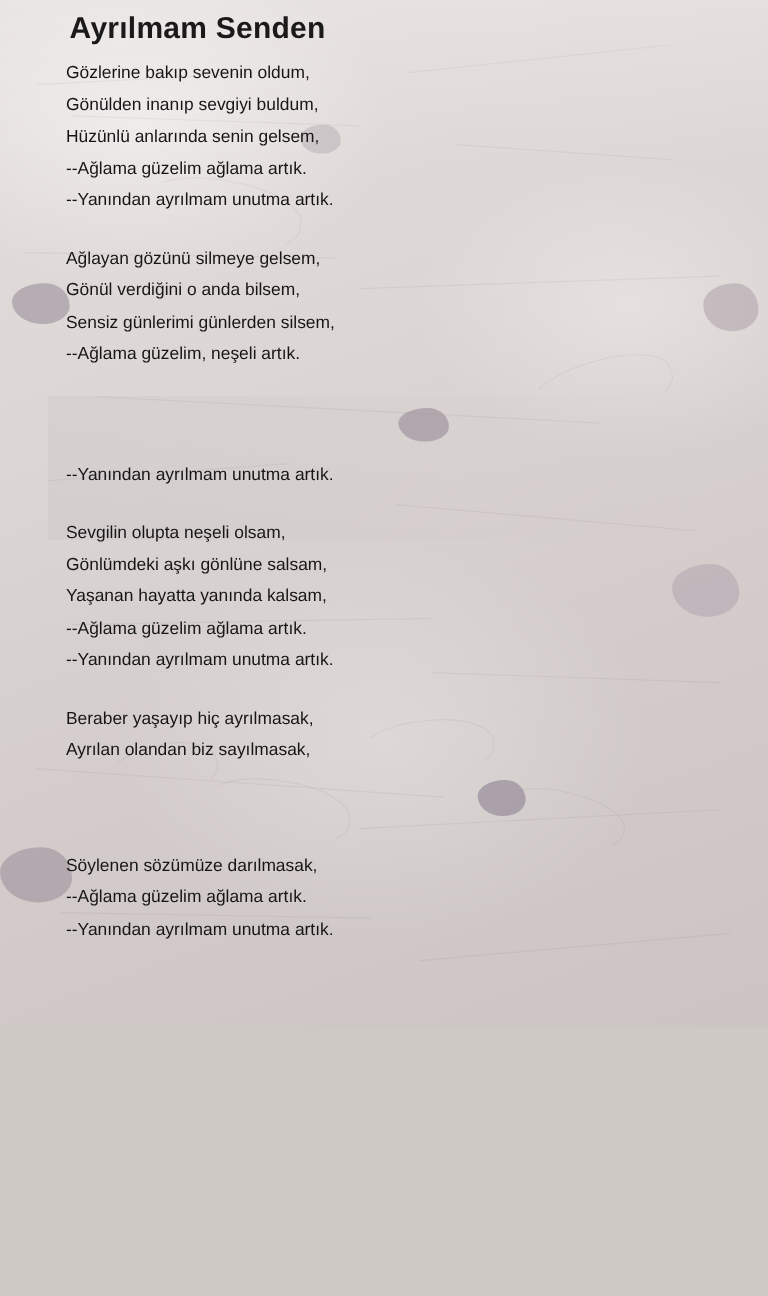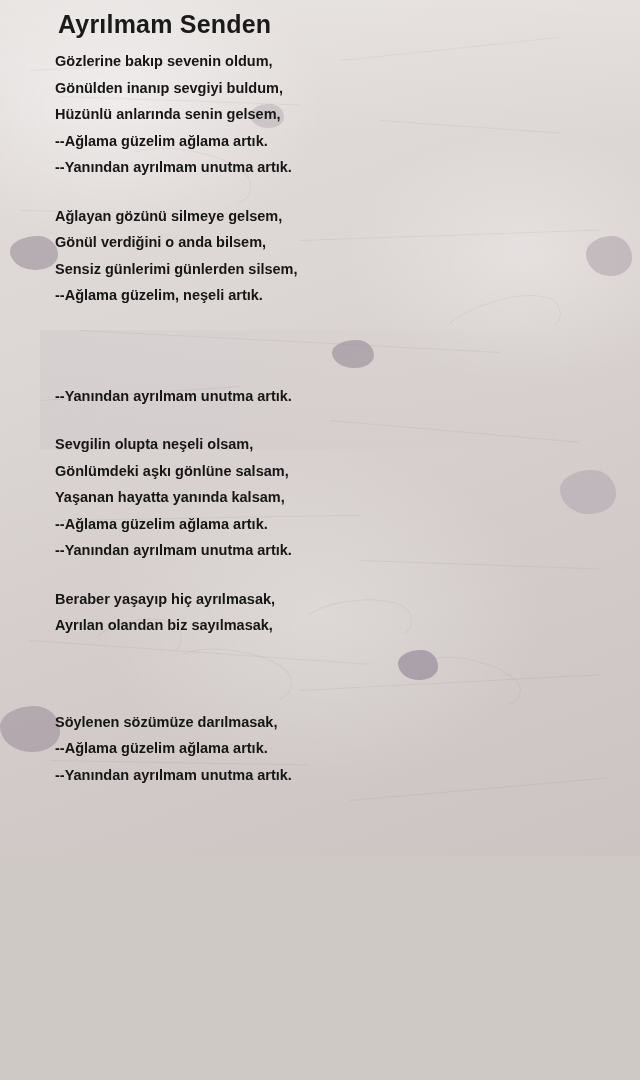--- a/index.html
+++ b/index.html
@@ -78,21 +78,21 @@
     letter-spacing: 0.2px;
   }
 
   .poem-body {
     position: absolute;
     left: 55px;
     top: 48px;
     width: 520px;
     font-size: 14.5px;
     color: #161616;
-    font-weight: 700;
+    font-weight: 400;
   }
 
   .stanza {
     margin: 0 0 22px 0;
   }
   .stanza .vline {
     line-height: 26.5px;
     white-space: pre;
   }
   .spacer-stanza {

